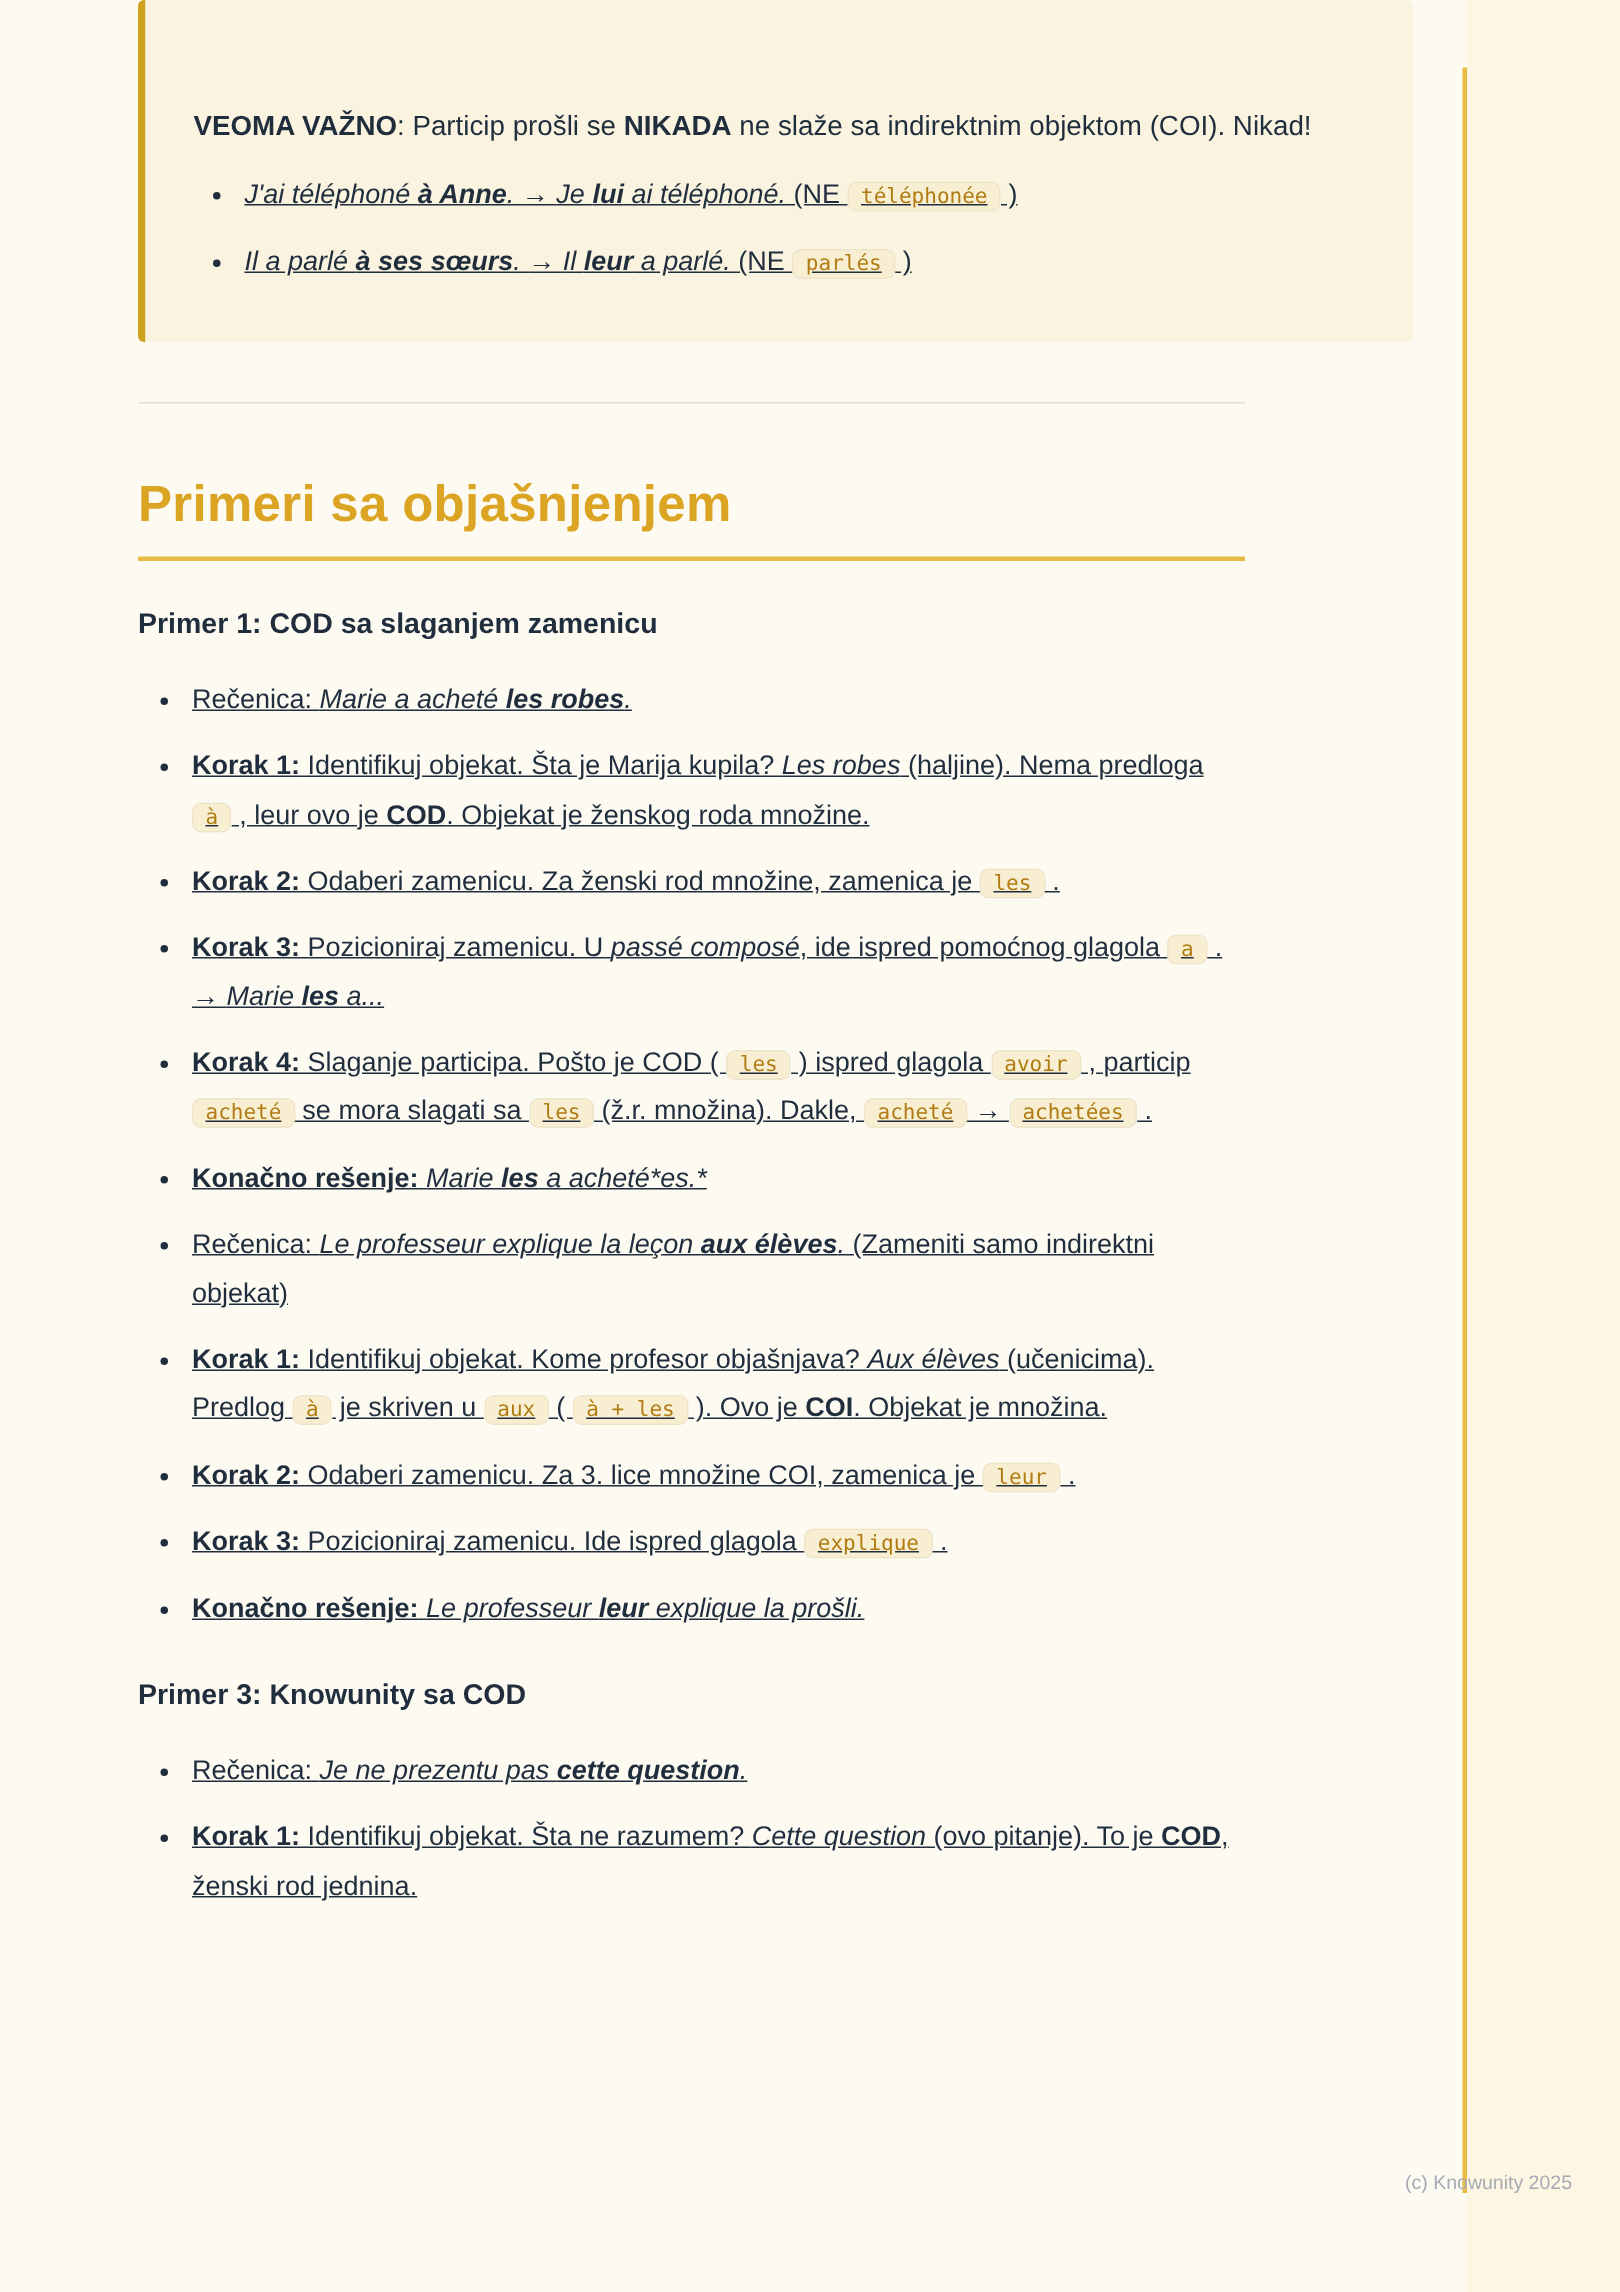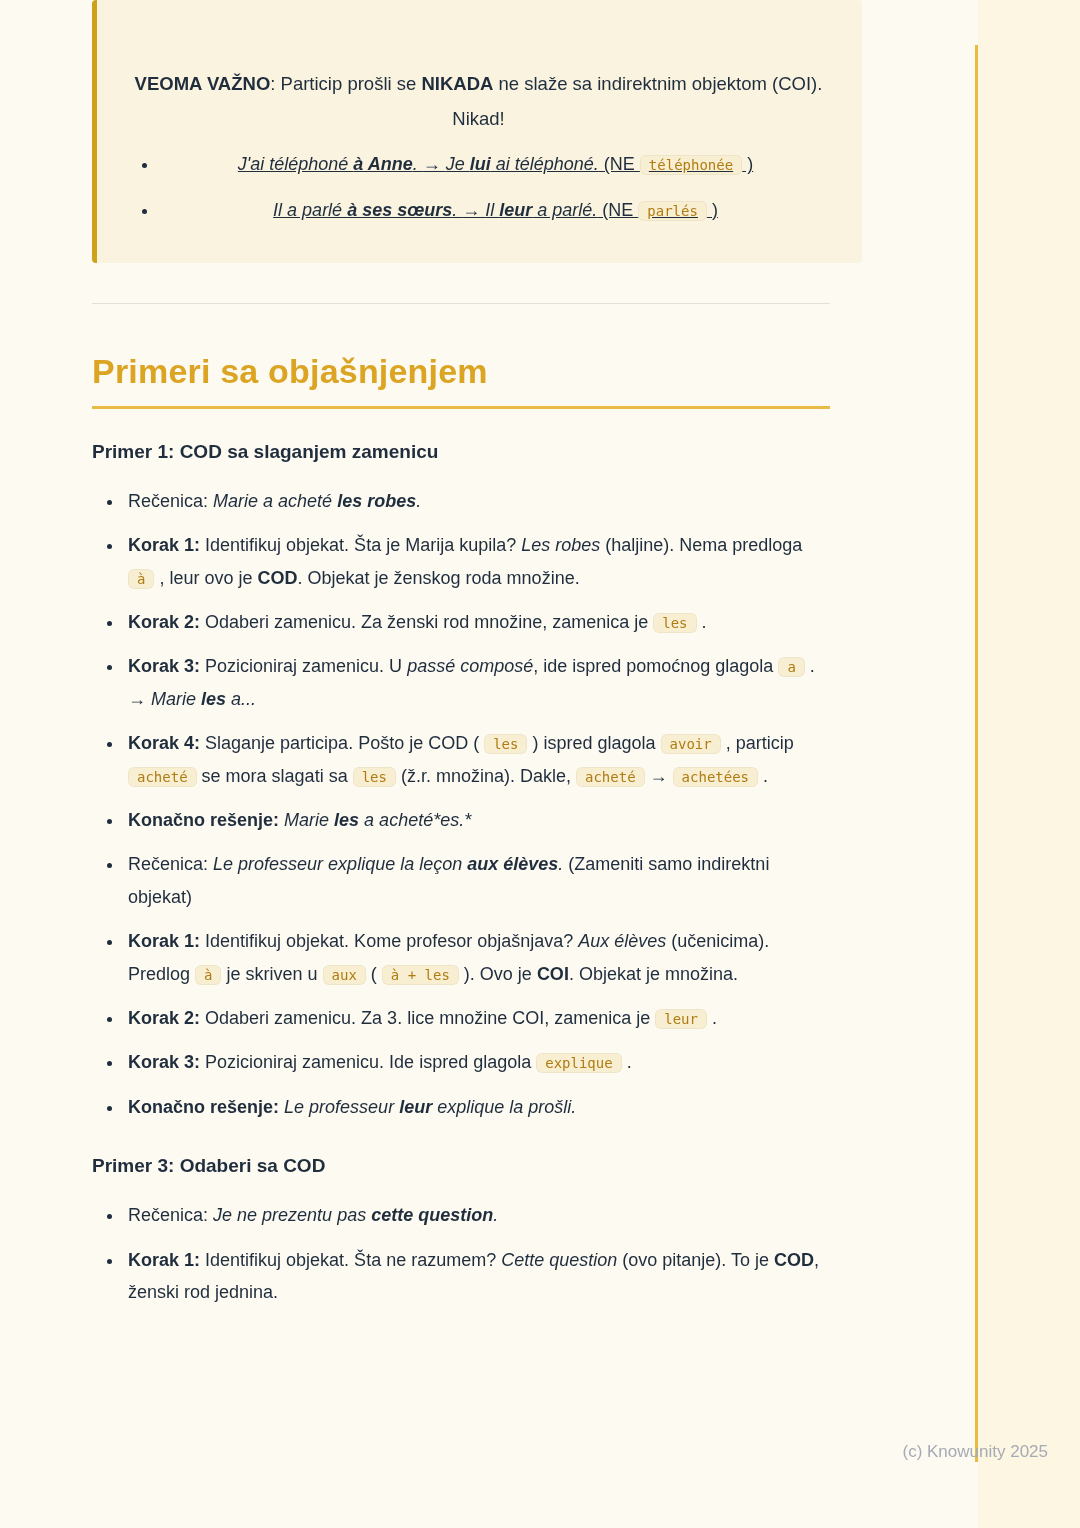--- a/index.html
+++ b/index.html
@@ -25,53 +25,52 @@
   }
   .edge-strip{position:absolute;left:978px;top:0;width:102px;height:1528px;background:#fdf6e3;}
   .edge-line{position:absolute;left:975px;top:45px;width:3px;height:1417px;background:var(--edge-line);z-index:1;}
   .content{width:738px;margin:0 0 0 92px;position:relative;z-index:0;}
 
   .callout{
     background:var(--callout-bg);
     border-left:5px solid var(--callout-border);
     border-radius:4px;
     padding:66px 34px 24px 32px;
-    width:770px;
-    text-align:center;
+    width:850px;
   }
   .callout-title{font-size:18.5px;line-height:1.9;}
   .callout-list{margin:12px 0 0;padding-left:30px;list-style:disc;text-decoration:underline;}
   .callout-list li{font-size:18px;line-height:1.85;margin-bottom:12px;padding-left:4px;}
 
   .divider{height:1px;background:var(--divider);margin-top:40px;}
 
   .page-title{
     color:var(--accent);
     font-size:34px;font-weight:700;letter-spacing:.2px;
     margin:48px 0 0;
   }
   .title-underline{height:3px;background:var(--underline);margin-top:15px;}
 
   .section-title{font-size:19px;font-weight:700;margin:32px 0 22px;color:var(--text);}
   .bullet-list{margin:0 0 6px;padding-left:32px;list-style:disc;}
-  .bullet-item{font-size:18px;line-height:1.8;margin-bottom:12px;padding-left:4px;}
+  .bullet-item{font-size:18px;line-height:1.8;margin-bottom:12px;padding-left:4px;text-decoration:underline;}
 
   .b{font-weight:700;}
   .i{font-style:italic;}
   .chip{
     font-family:"DejaVu Sans Mono","Liberation Mono",monospace;
     font-size:14px;line-height:1.25;
     background:var(--code-bg);color:var(--code-text);
     padding:2px 9px;border-radius:6px;white-space:nowrap;
     box-shadow:inset 0 0 0 1px rgba(0,0,0,0.04);
   }
 
   .watermark{
     position:absolute;right:32px;bottom:66px;z-index:2;
-    font-size:17px;color:var(--watermark);
+    font-size:13px;color:var(--watermark);
   }
 </style>
 </head>
 <body>
 
 <div class="edge-strip"></div>
 <div class="edge-line"></div>
 
 <div class="content">
 
@@ -98,21 +97,21 @@
         <li class="bullet-item"><span class="b">Korak 4:</span><span> Slaganje participa. Pošto je COD ( </span><code class="chip">les</code><span> ) ispred glagola </span><code class="chip">avoir</code><span> , particip </span><code class="chip">acheté</code><span> se mora slagati sa </span><code class="chip">les</code><span> (ž.r. množina). Dakle, </span><code class="chip">acheté</code><span> → </span><code class="chip">achetées</code><span> .</span></li>
         <li class="bullet-item"><span class="b">Konačno rešenje:</span><span> </span><span class="i">Marie </span><span class="b i">les</span><span class="i"> a acheté*es.*</span></li>
       </ul>
       <ul class="bullet-list">
         <li class="bullet-item"><span>Rečenica: </span><span class="i">Le professeur explique la leçon </span><span class="b i">aux élèves</span><span class="i">.</span><span> (Zameniti samo indirektni objekat)</span></li>
         <li class="bullet-item"><span class="b">Korak 1:</span><span> Identifikuj objekat. Kome profesor objašnjava? </span><span class="i">Aux élèves</span><span> (učenicima). Predlog </span><code class="chip">à</code><span> je skriven u </span><code class="chip">aux</code><span> ( </span><code class="chip">à + les</code><span> ). Ovo je </span><span class="b">COI</span><span>. Objekat je množina.</span></li>
         <li class="bullet-item"><span class="b">Korak 2:</span><span> Odaberi zamenicu. Za 3. lice množine COI, zamenica je </span><code class="chip">leur</code><span> .</span></li>
         <li class="bullet-item"><span class="b">Korak 3:</span><span> Pozicioniraj zamenicu. Ide ispred glagola </span><code class="chip">explique</code><span> .</span></li>
         <li class="bullet-item"><span class="b">Konačno rešenje:</span><span> </span><span class="i">Le professeur </span><span class="b i">leur</span><span class="i"> explique la prošli.</span></li>
       </ul>
-      <h3 class="section-title">Primer 3: Odaberi sa COD</h3>
+      <h3 class="section-title">Primer 3: Knowunity sa COD</h3>
       <ul class="bullet-list">
         <li class="bullet-item"><span>Rečenica: </span><span class="i">Je ne prezentu pas </span><span class="b i">cette question</span><span class="i">.</span></li>
         <li class="bullet-item"><span class="b">Korak 1:</span><span> Identifikuj objekat. Šta ne razumem? </span><span class="i">Cette question</span><span> (ovo pitanje). To je </span><span class="b">COD</span><span>, ženski rod jednina.</span></li>
       </ul>
     </div>
 
 </div>
 
 <div class="watermark">(c) Knowunity 2025</div>
 

